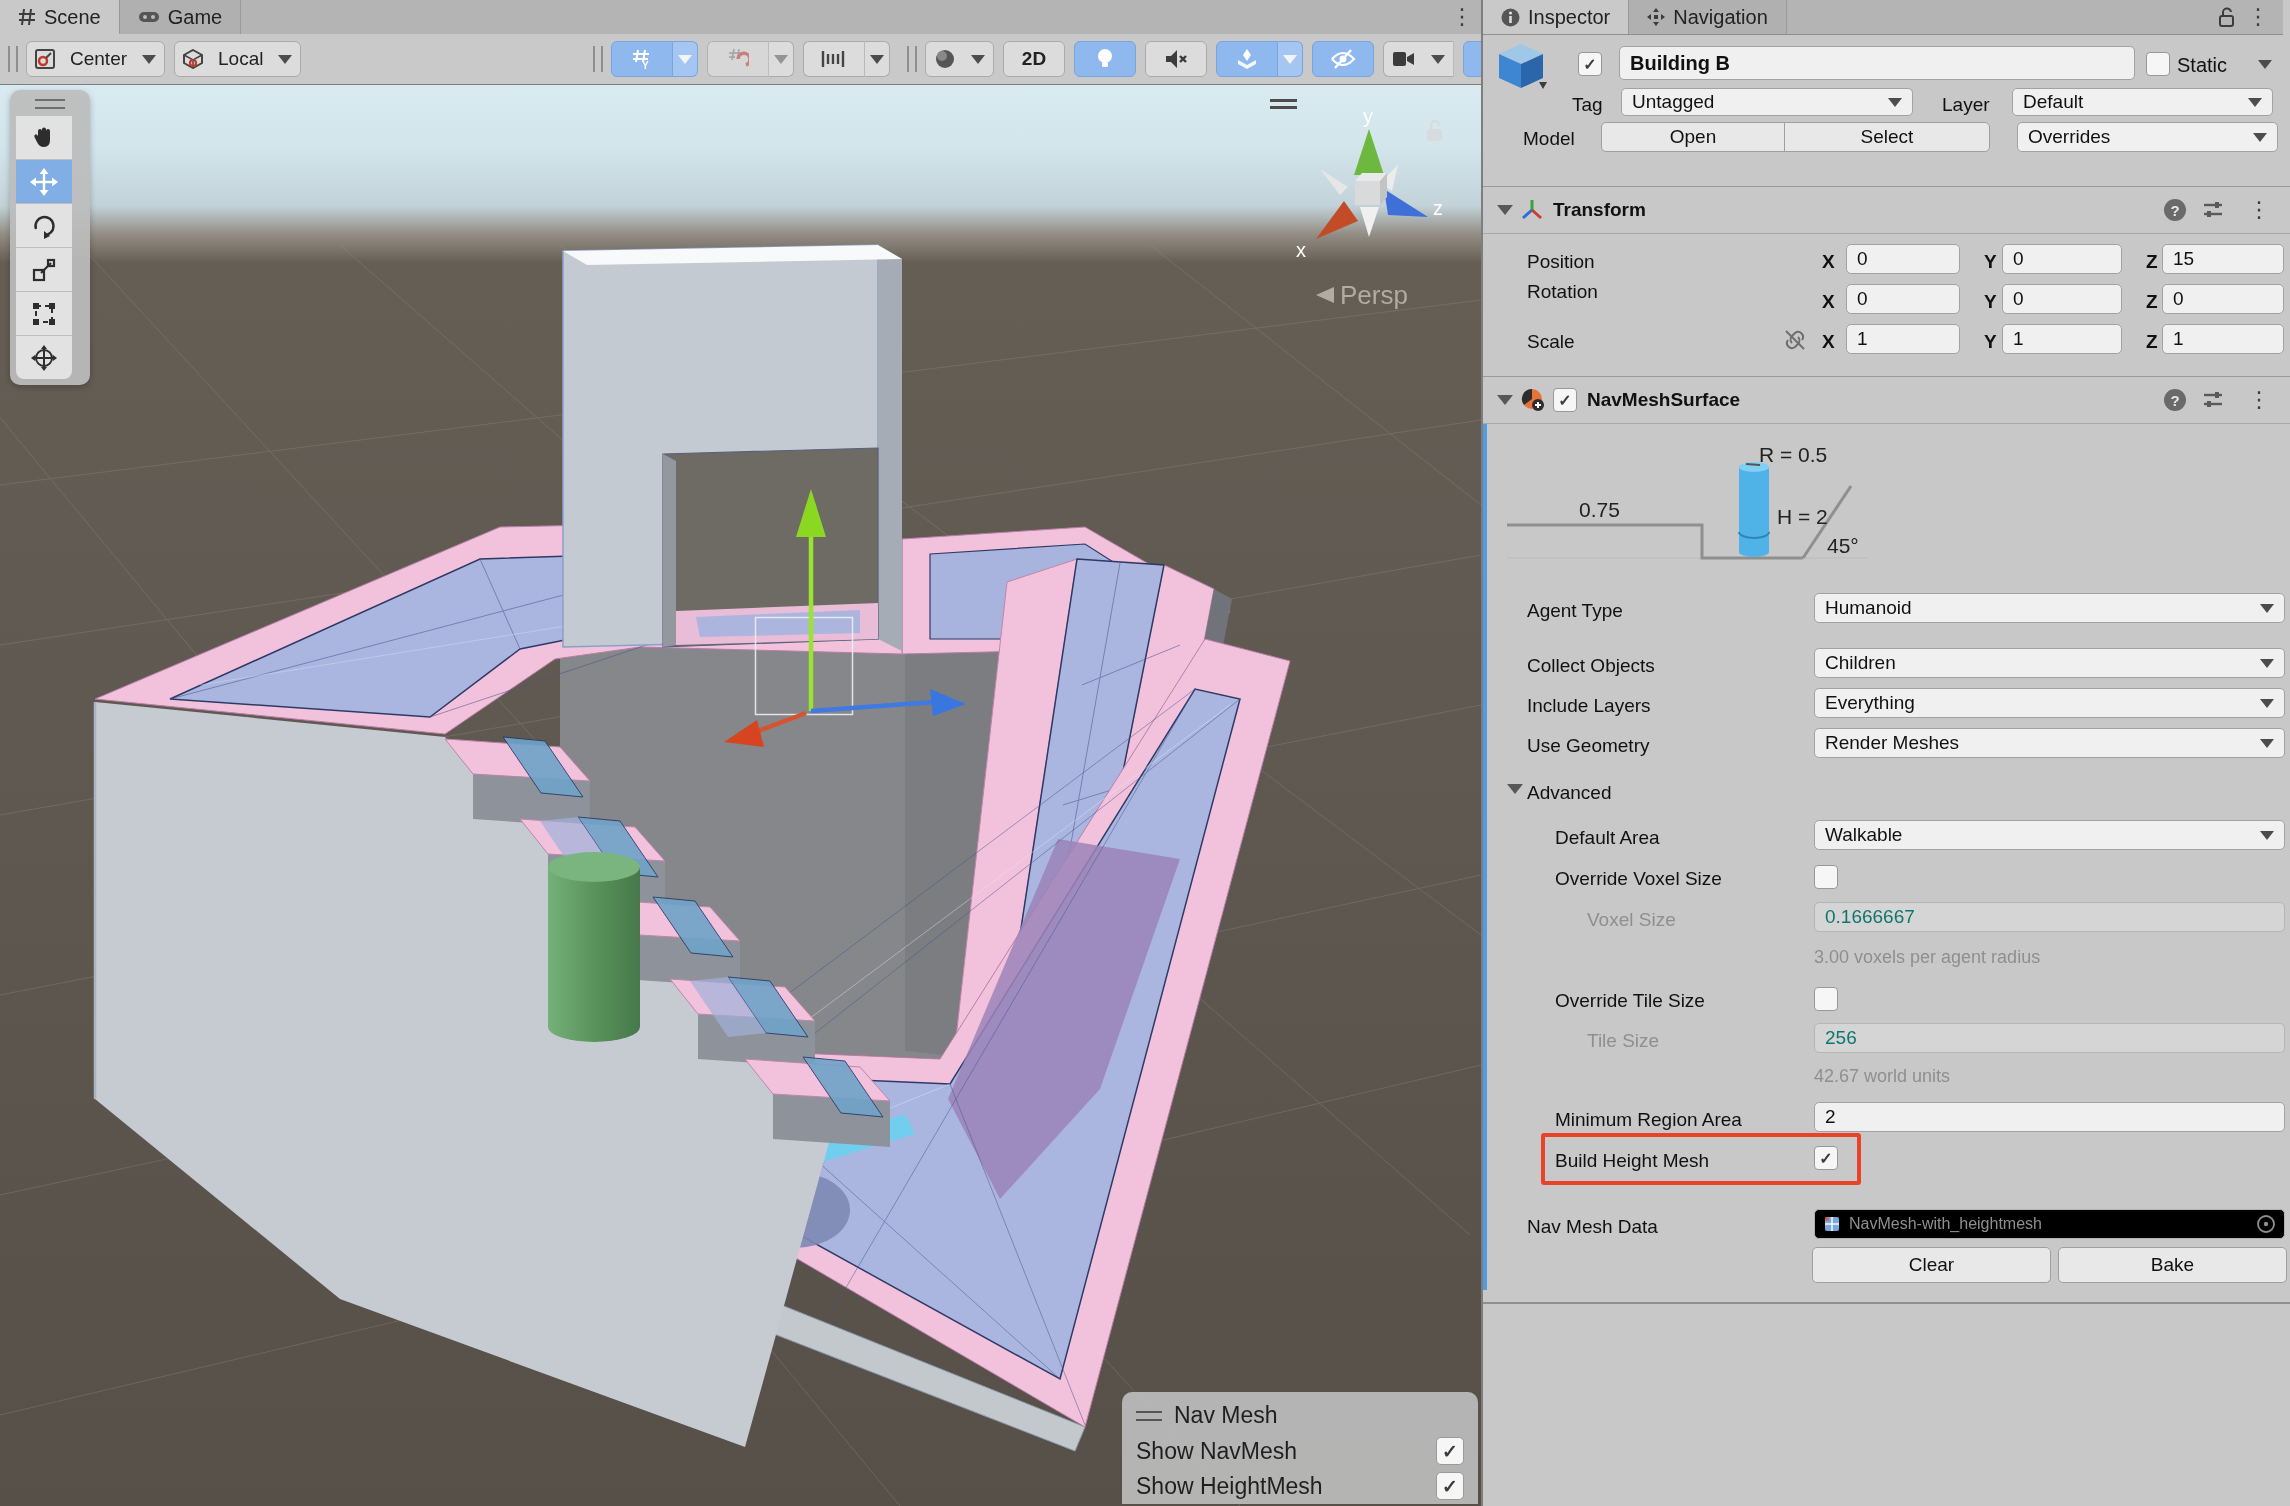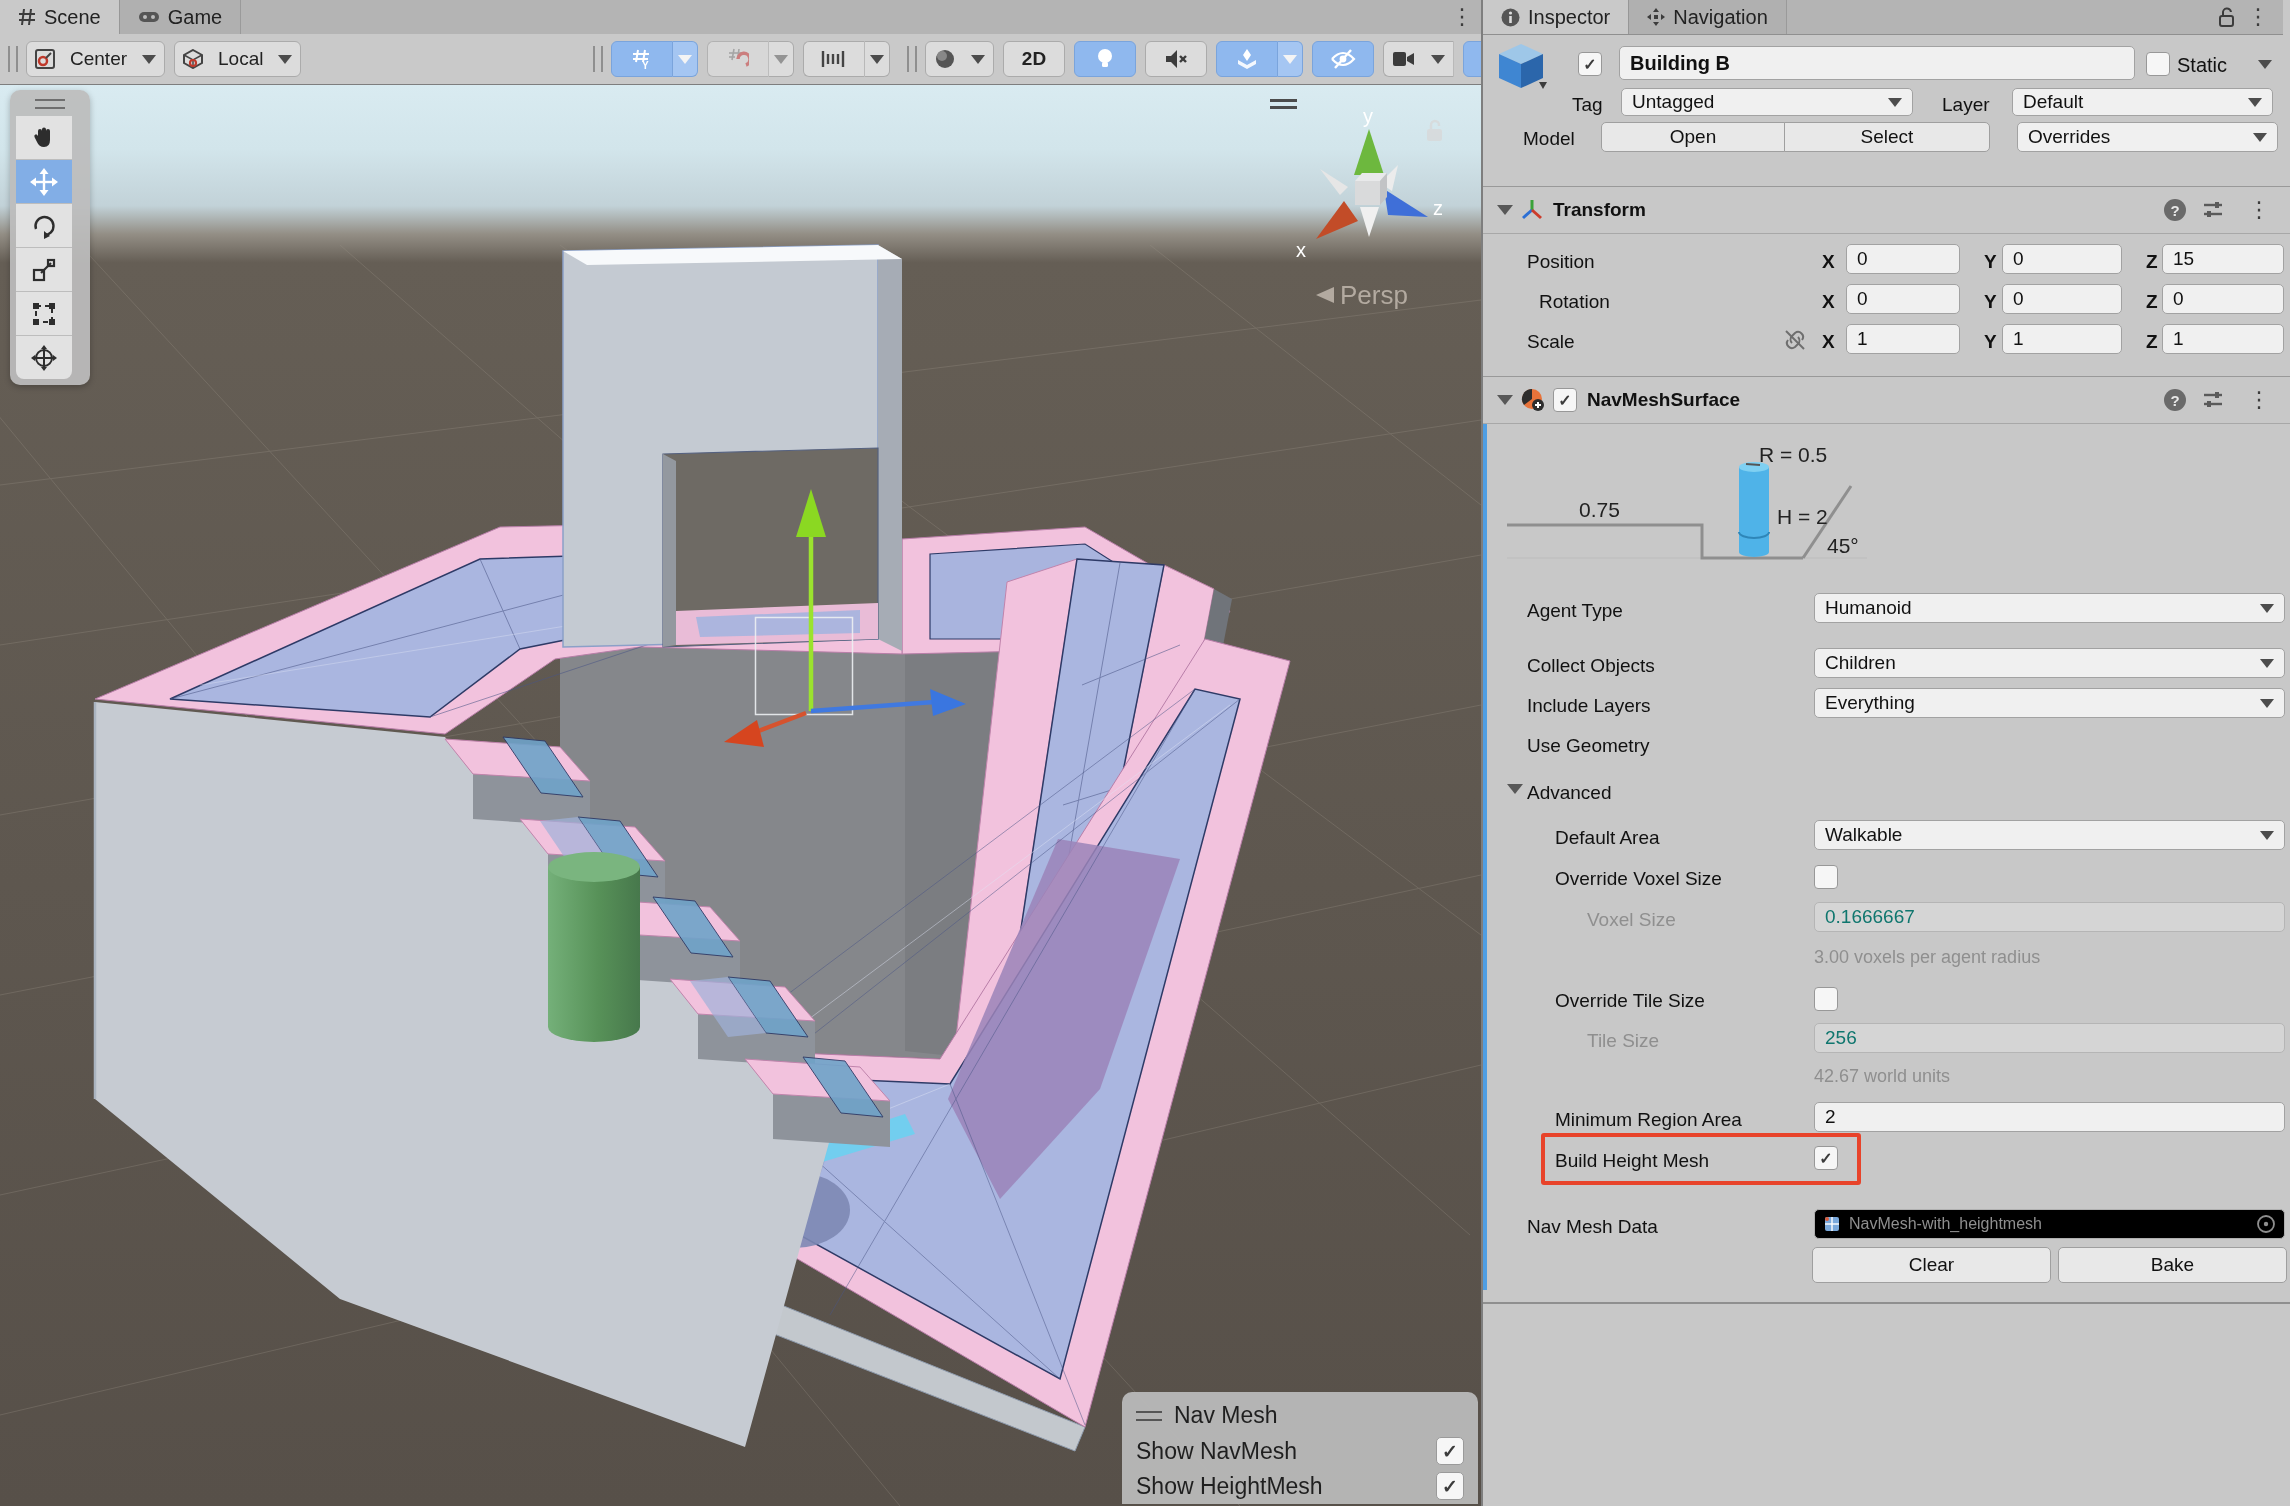--- a/index.html
+++ b/index.html
@@ -604,21 +604,21 @@
     </div>
   <span class="ilabel" style="left:501px;top:251px;font-weight:bold;">Y</span>
   <div class="field" style="left:519px;top:244px;width:120px;">
       <span>0</span>
     </div>
   <span class="ilabel" style="left:663px;top:251px;font-weight:bold;">Z</span>
   <div class="field" style="left:679px;top:244px;width:122px;">
       <span>15</span>
     </div>
 
-  <span class="ilabel" style="left:44px;top:291px;margin-left:12px;">Rotation</span>
+  <span class="ilabel" style="left:44px;top:281px;">Rotation</span>
   <span class="ilabel" style="left:339px;top:291px;font-weight:bold;">X</span>
   <div class="field" style="left:363px;top:284px;width:114px;">
       <span>0</span>
     </div>
   <span class="ilabel" style="left:501px;top:291px;font-weight:bold;">Y</span>
   <div class="field" style="left:519px;top:284px;width:120px;">
       <span>0</span>
     </div>
   <span class="ilabel" style="left:663px;top:291px;font-weight:bold;">Z</span>
   <div class="field" style="left:679px;top:284px;width:122px;">
@@ -700,20 +700,24 @@
       <span class="caret"></span>
     </div>
 
   <span class="ilabel" style="left:44px;top:695px;">Include Layers</span>
   <div class="dropdown" style="left:331px;top:688px;width:471px;">
       <span>Everything</span>
       <span class="caret"></span>
     </div>
 
   <span class="ilabel" style="left:44px;top:735px;">Use Geometry</span>
+  <div class="dropdown" style="left:331px;top:728px;width:471px;">
+      <span>Render Meshes</span>
+      <span class="caret"></span>
+    </div>
 
   <div class="fold abs" style="left:10px;top:784px;"></div>
   <span class="ilabel" style="left:44px;top:782px;">Advanced</span>
 
   <span class="ilabel" style="left:72px;top:827px;">Default Area</span>
   <div class="dropdown" style="left:331px;top:820px;width:471px;">
       <span>Walkable</span>
       <span class="caret"></span>
     </div>
 

